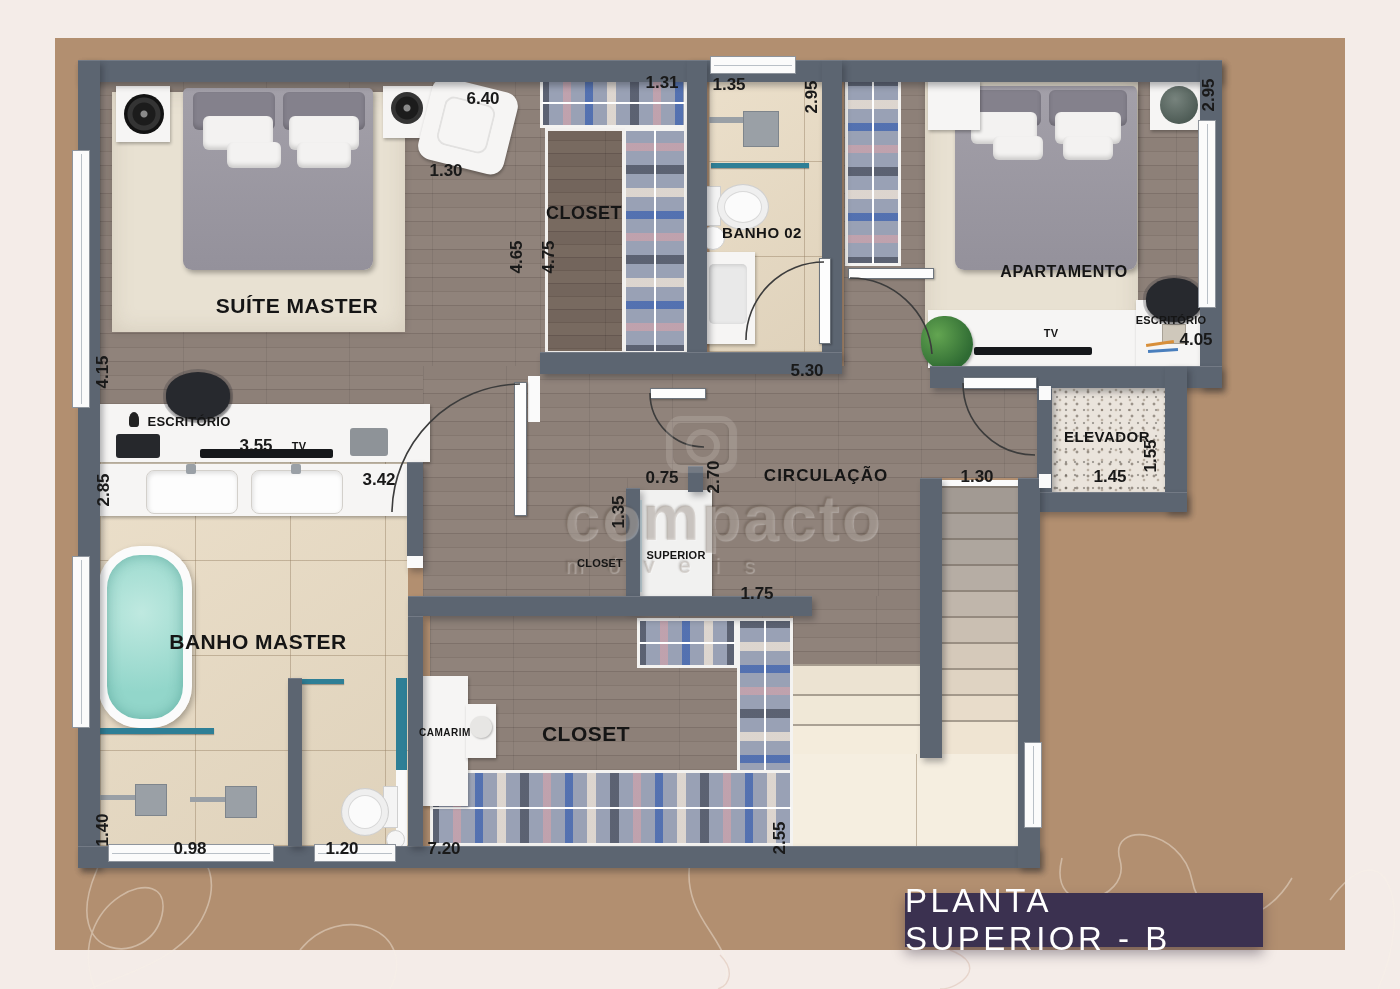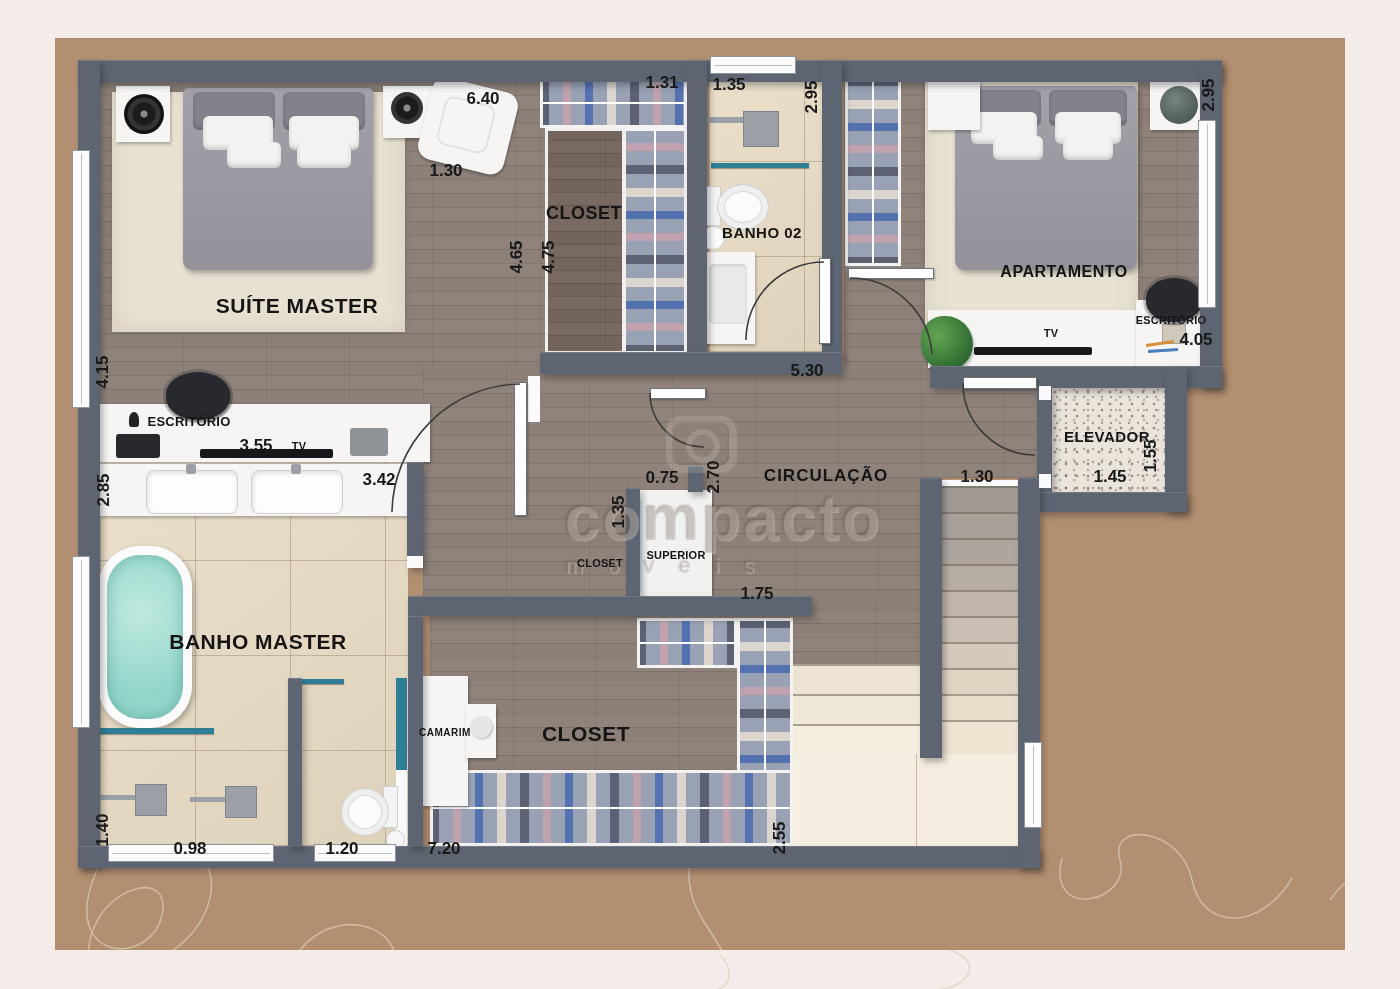--- a/index.html
+++ b/index.html
@@ -318,13 +318,16 @@
   <div class="dim" style="left:662px;top:478px;">0.75</div>
   <div class="dim v" style="left:714px;top:477px;">2.70</div>
   <div class="dim v" style="left:619px;top:512px;">1.35</div>
   <div class="dim" style="left:757px;top:594px;">1.75</div>
   <div class="dim v" style="left:103px;top:830px;">1.40</div>
   <div class="dim" style="left:190px;top:849px;">0.98</div>
   <div class="dim" style="left:342px;top:849px;">1.20</div>
   <div class="dim" style="left:444px;top:849px;">7.20</div>
   <div class="dim v" style="left:780px;top:838px;">2.55</div>
 
+  <div class="banner">
+    <span>PLANTA SUPERIOR - B</span>
+  </div>
 </div>
 
 </body></html>

